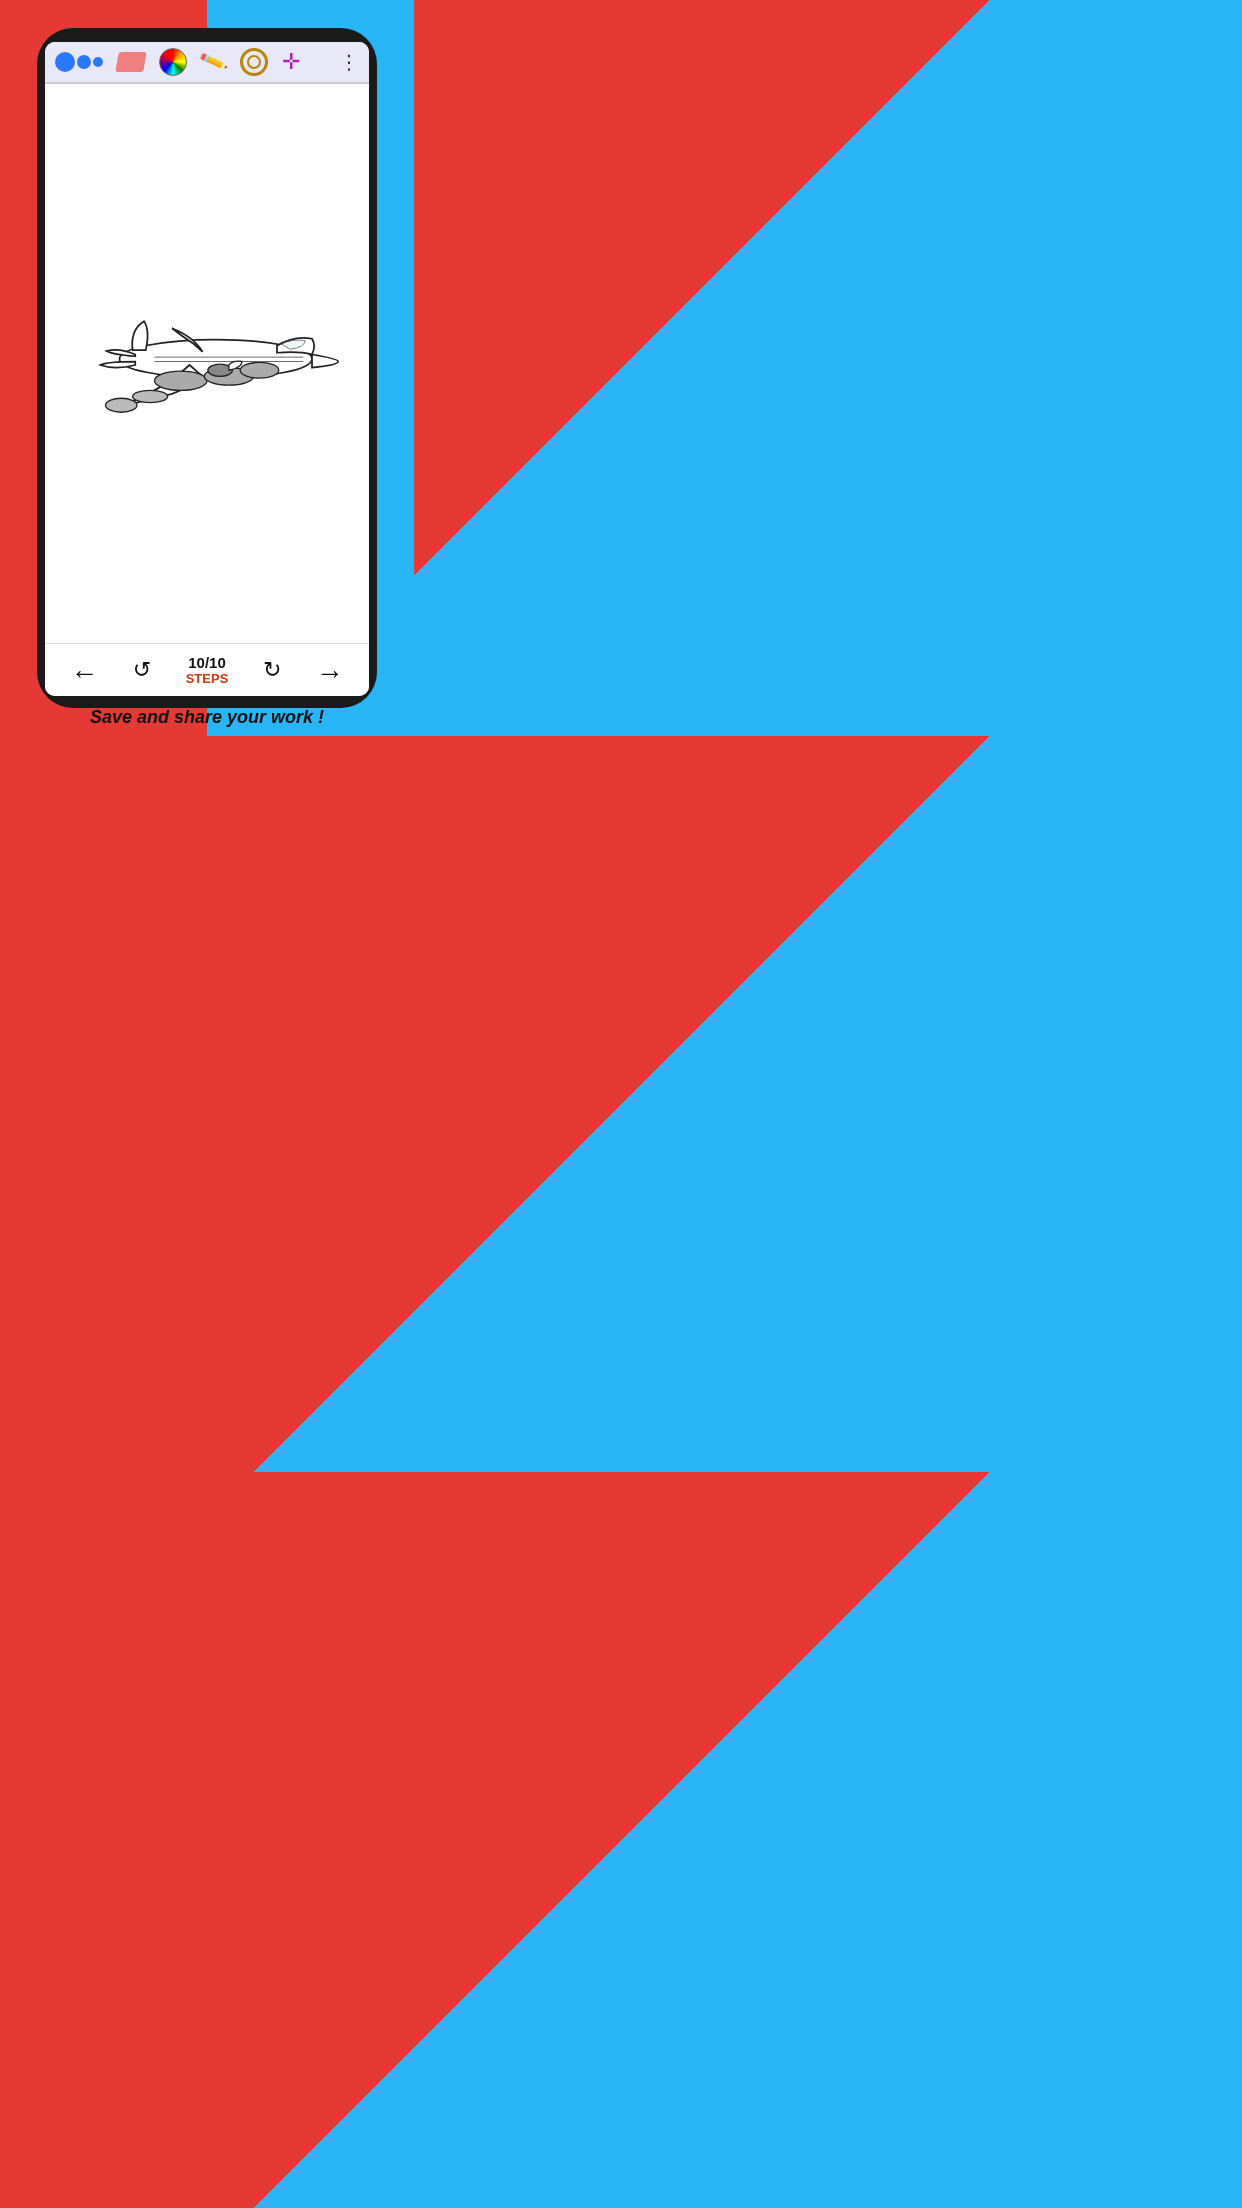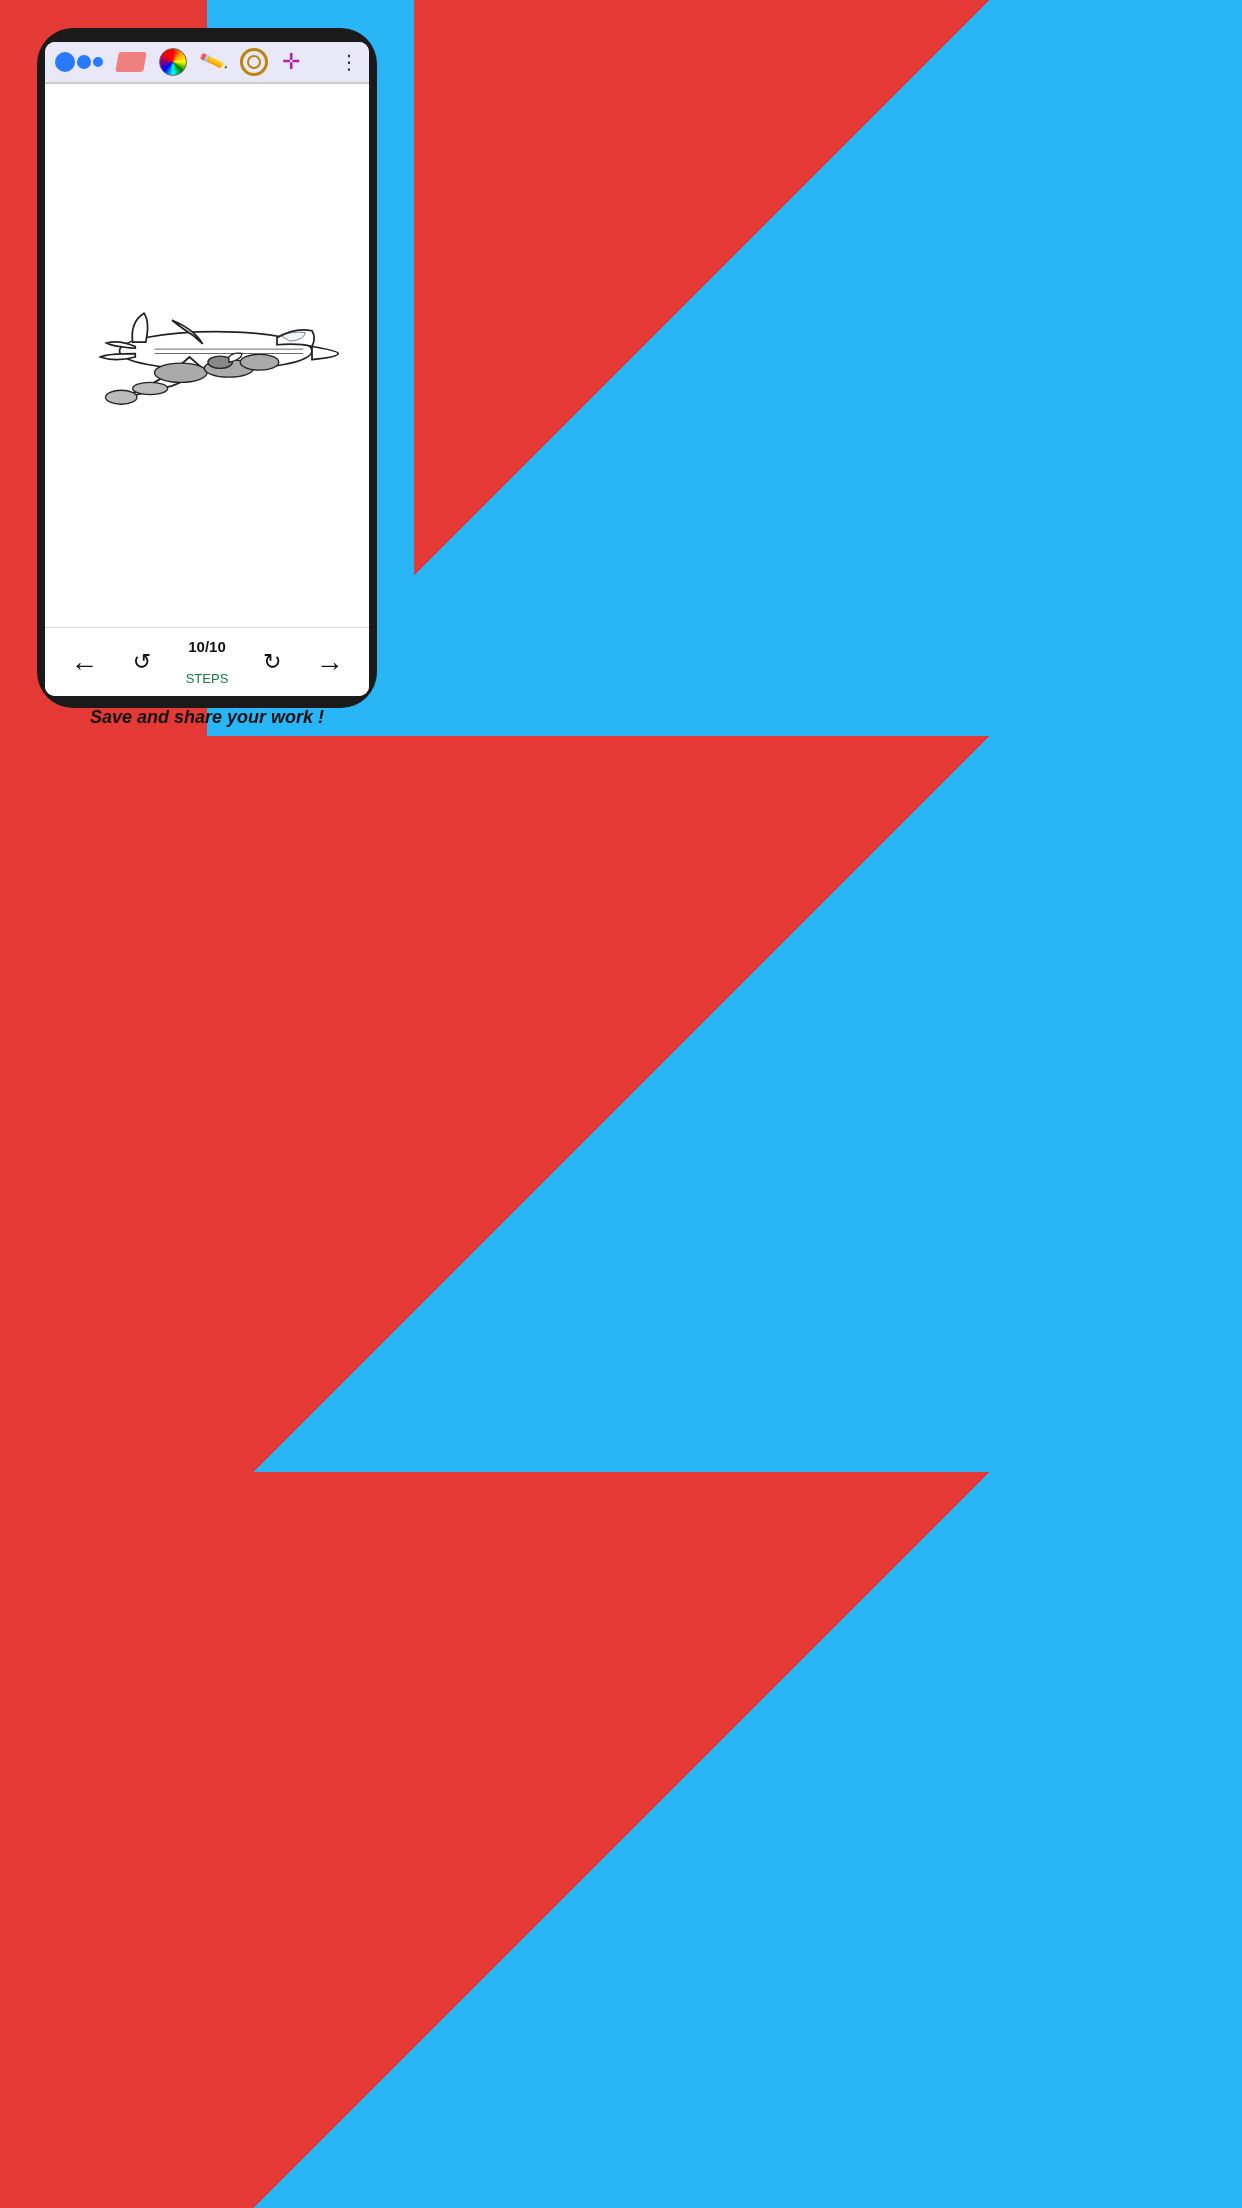--- a/index.html
+++ b/index.html
@@ -186,31 +186,31 @@
     .nav-arrow {
       font-size: 28px;
       font-weight: bold;
       color: #111;
       cursor: pointer;
     }
     .step-info {
       display: flex;
       flex-direction: column;
       align-items: center;
-      gap: 16px;
+      gap: 0;
     }
     .step-counter {
       font-size: 15px;
       font-weight: bold;
       color: #111;
     }
     .step-label {
       font-size: 13px;
-      font-weight: normal;
-      color: #15803d;
+      font-weight: bold;
+      color: #c2410c;
     }
     .replay-icon {
       font-size: 22px;
       color: #111;
       cursor: pointer;
     }
     .bottom-banner-text {
       font-size: 18px;
       font-weight: bold;
       font-style: italic;

